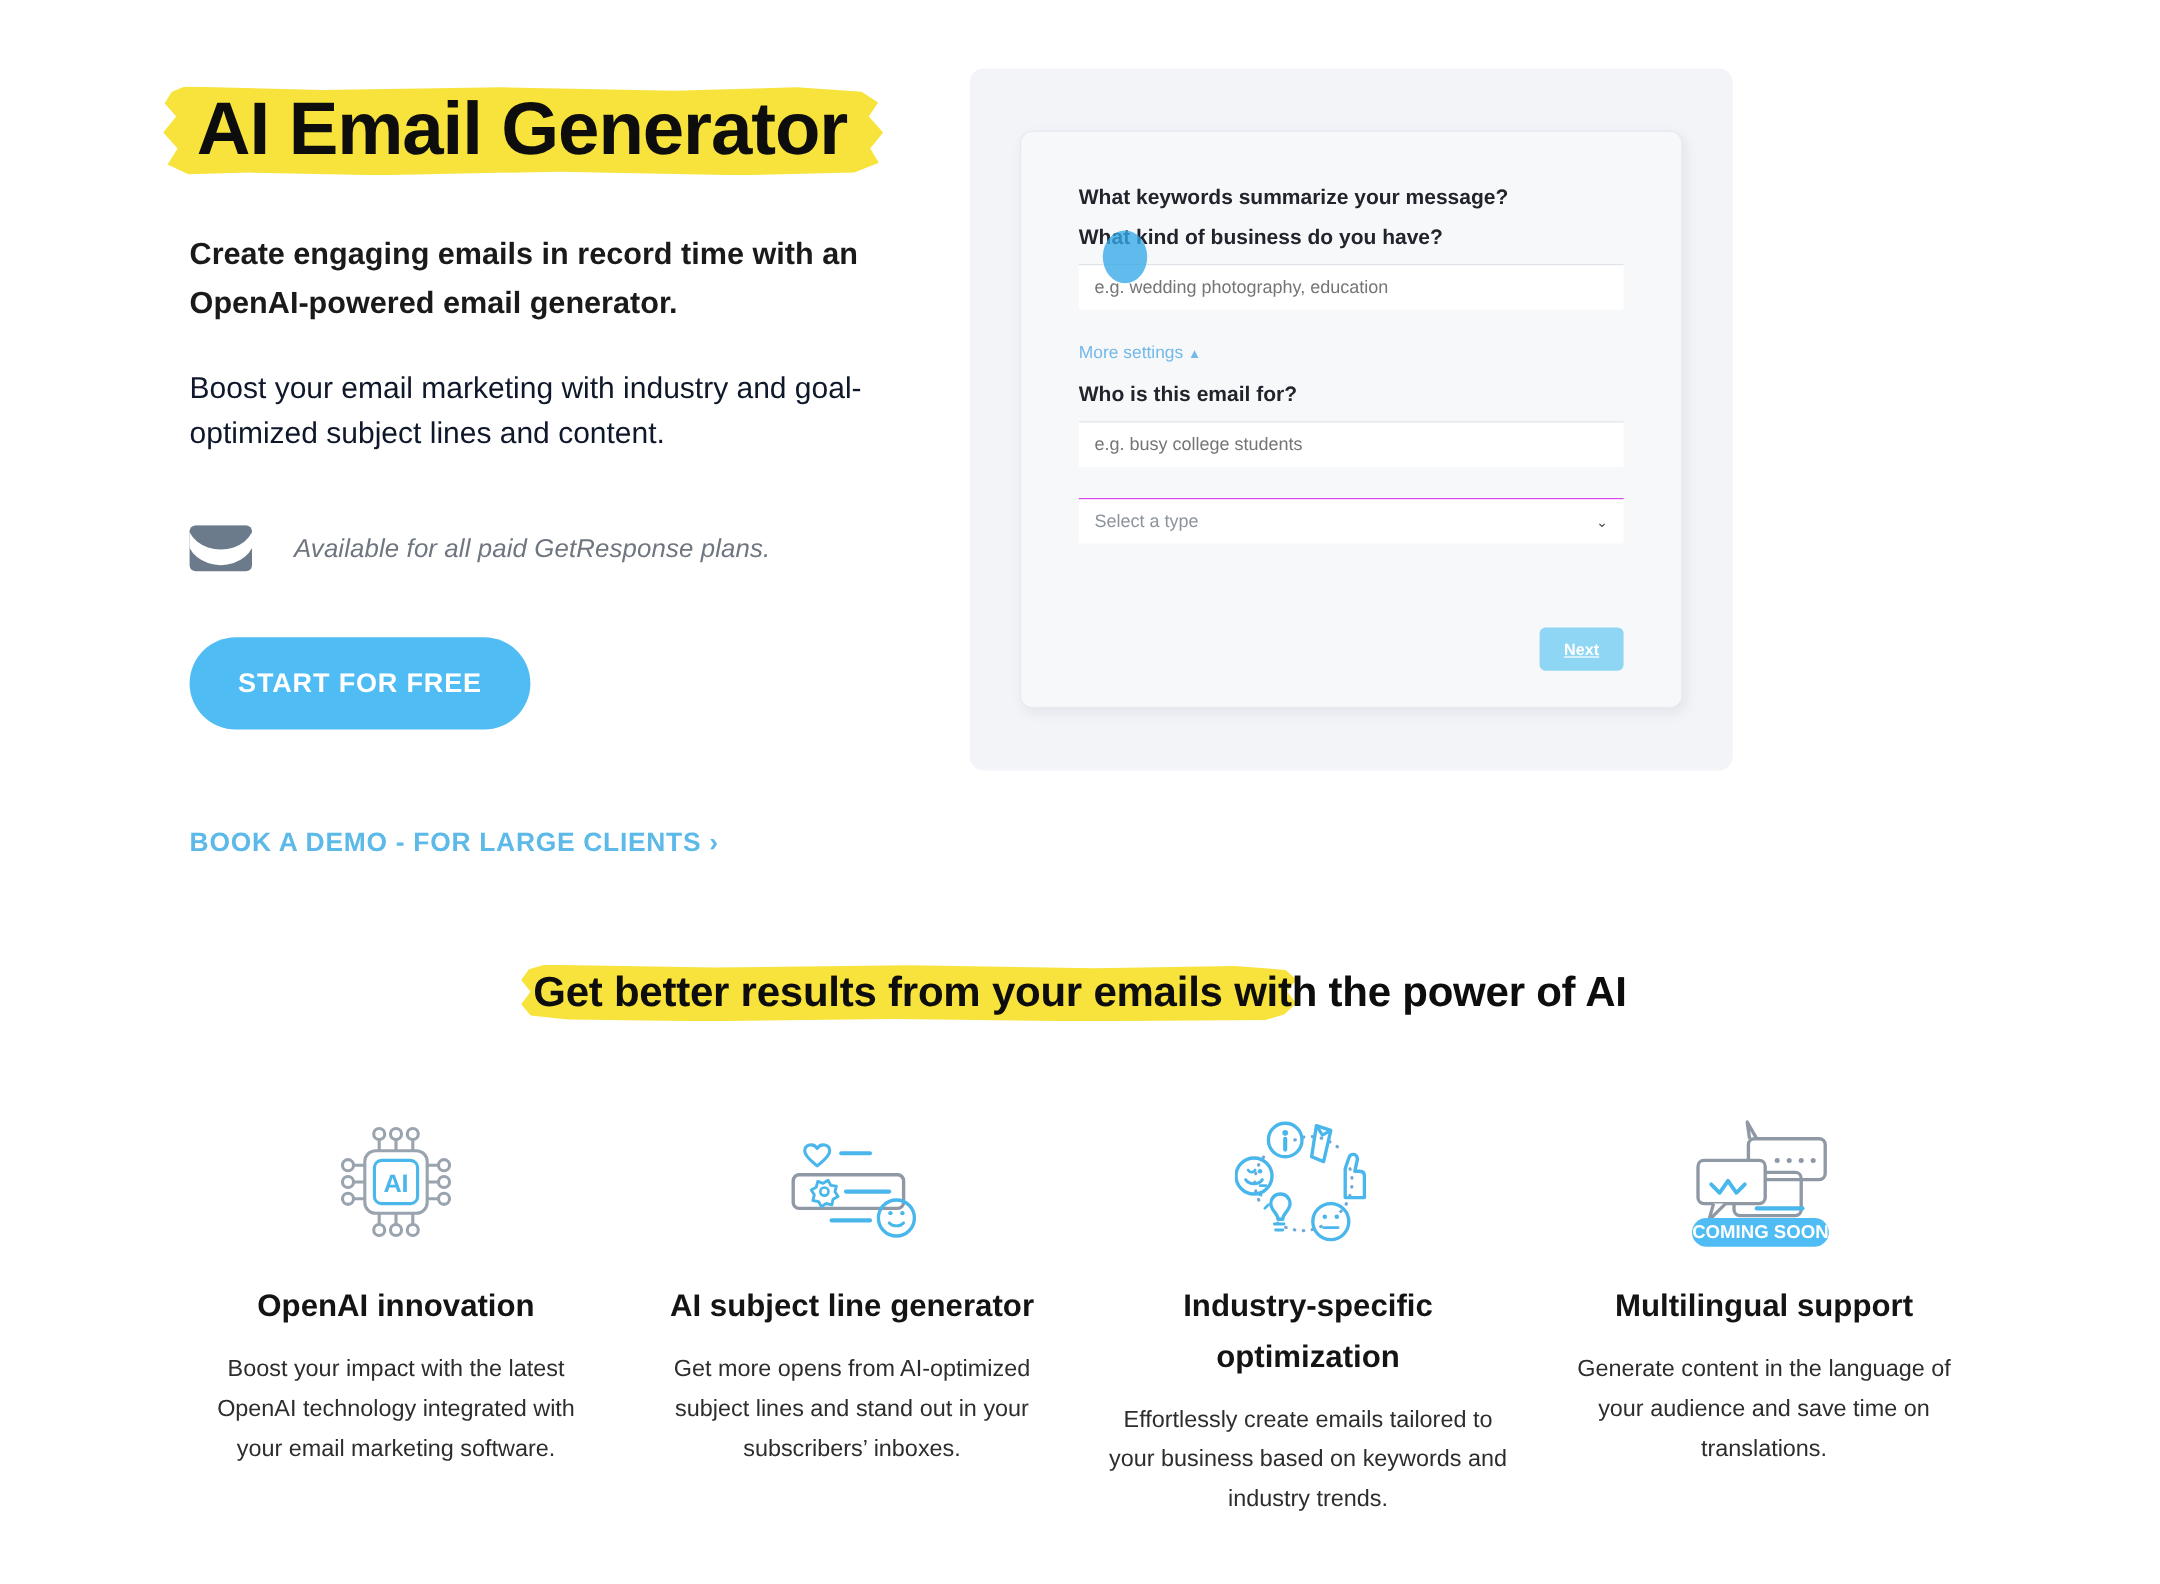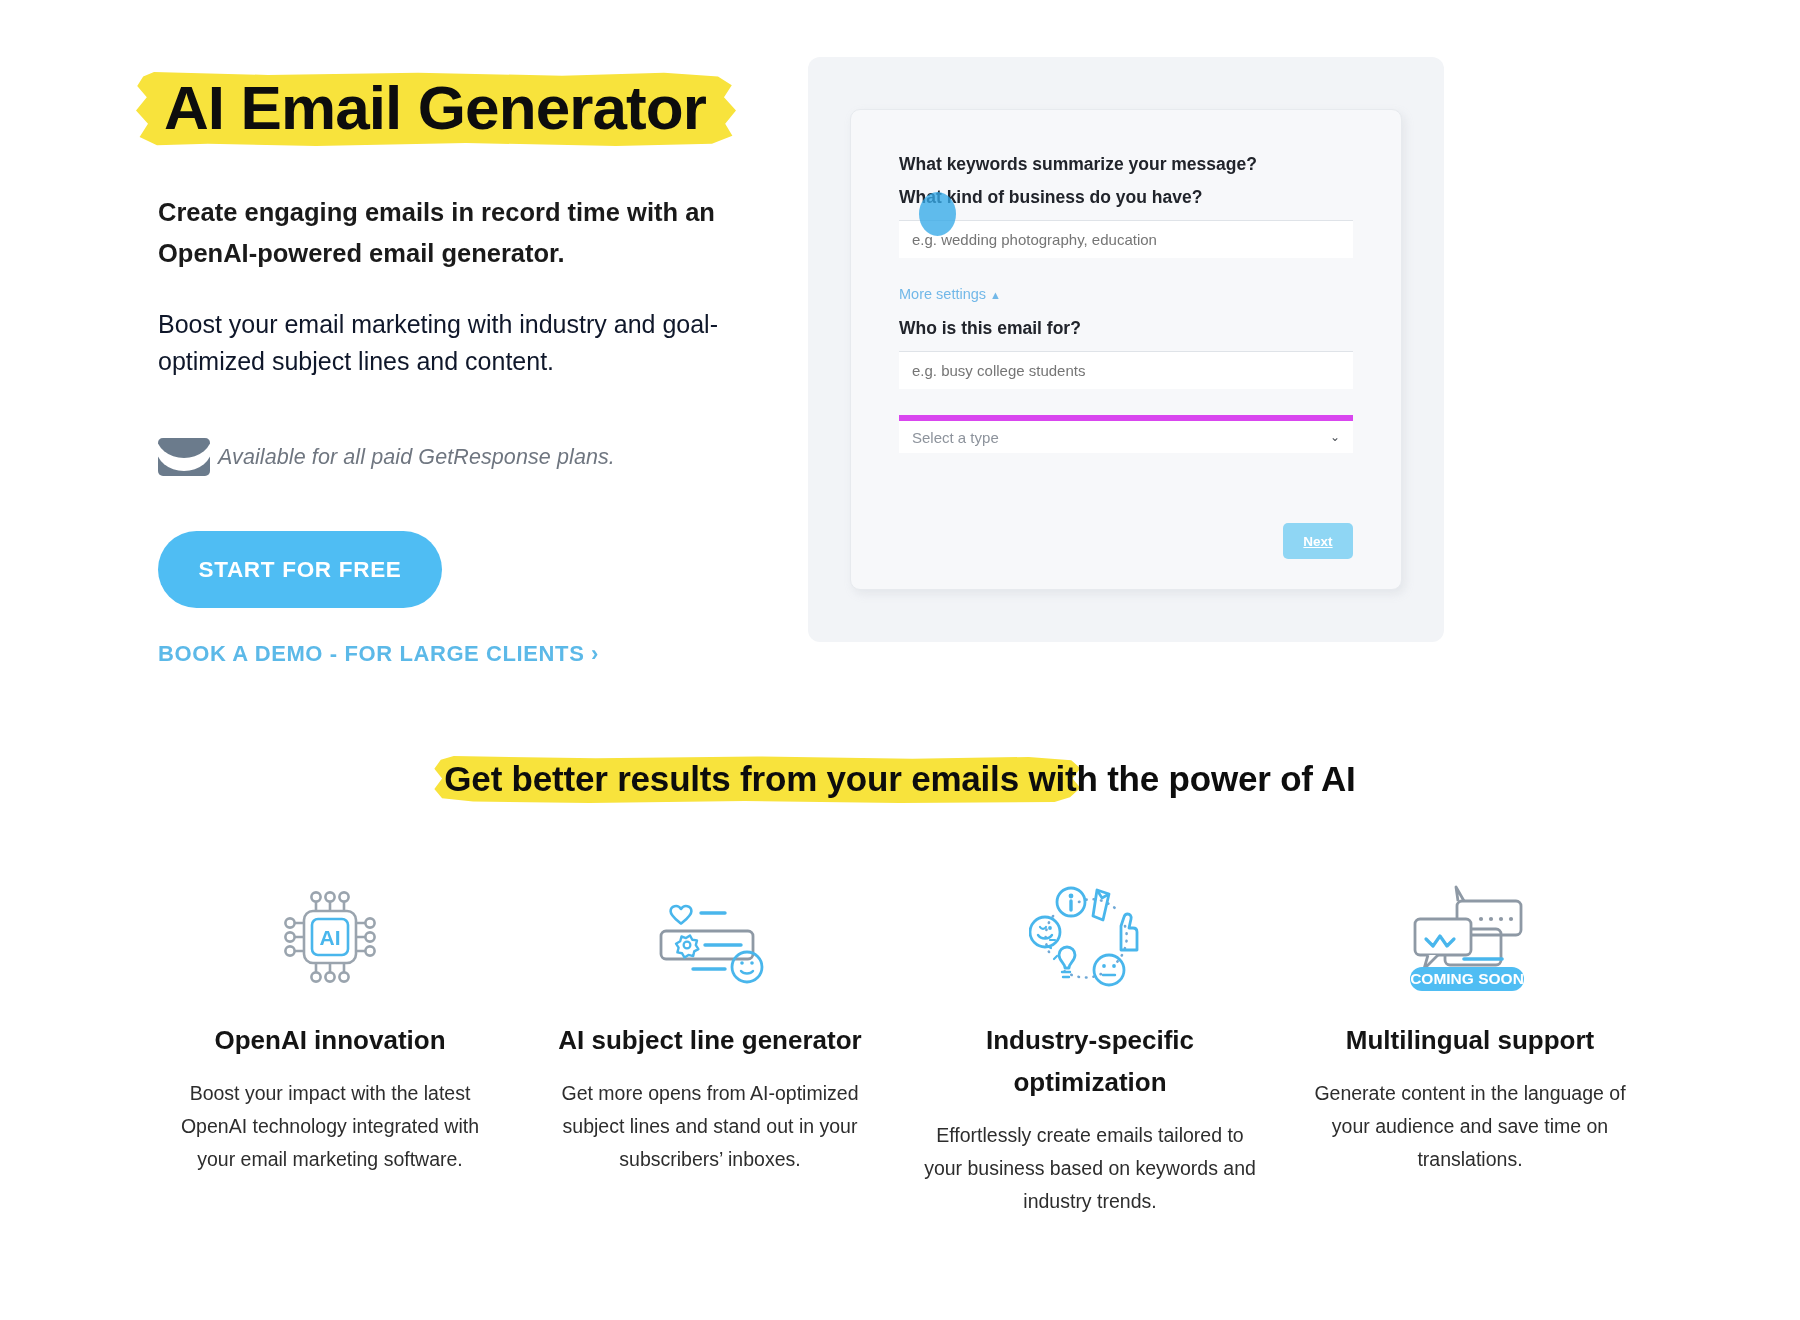--- a/index.html
+++ b/index.html
@@ -73,21 +73,21 @@
     font-size: 25px;
     line-height: 37px;
     color: #0f172a;
     max-width: 570px;
     margin-bottom: 58px;
   }
 
   .avail-row {
     display: flex;
     align-items: center;
-    gap: 8px;
+    gap: 35px;
     margin-bottom: 55px;
   }
   .envelope-icon {
     width: 52px; height: 38px;
     background: #6b7b8c;
     border-radius: 5px;
     position: relative;
     overflow: hidden;
     flex: none;
   }
@@ -137,20 +137,21 @@
   }
 
   .demo-link {
     display: inline-block;
     font-size: 22px;
     font-weight: bold;
     letter-spacing: 0.6px;
     color: #5cb9e8;
     text-decoration: none;
     cursor: pointer;
+    margin-top: 48px;
   }
 
   
   .hero-right {
     margin-left: 8px;
     padding-top: 9px;
   }
   .panel-outer {
     width: 636px;
     height: 585px;
@@ -192,21 +193,21 @@
     color: #72b8e8;
     cursor: pointer;
     margin: 2px 0 16px 0;
     display: inline-block;
   }
   .more-settings .caret { font-size: 11px; }
   .select-field {
     width: 100%;
     height: 38px;
     background: #ffffff;
-    border-top: 6px solid #d946ef;
+    border-top: 1px solid #d946ef;
     display: flex;
     align-items: center;
     justify-content: space-between;
     padding: 0 13px;
     font-size: 15px;
     color: #8d939c;
     cursor: pointer;
   }
   .select-caret { font-size: 12px; color: #4c5157; }
   .next-btn {

